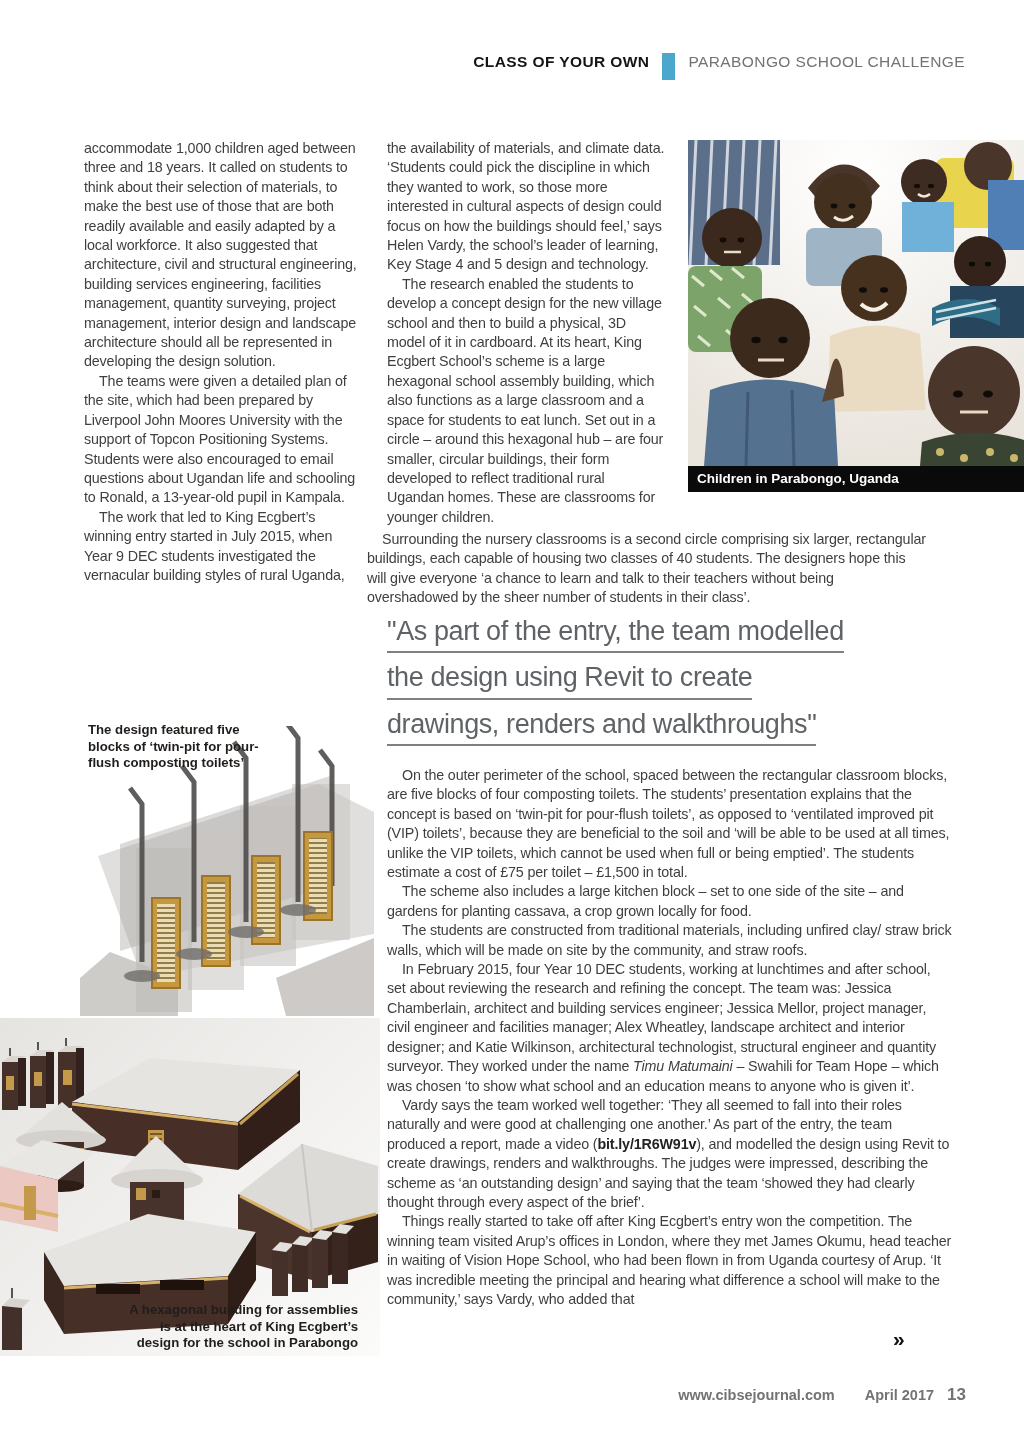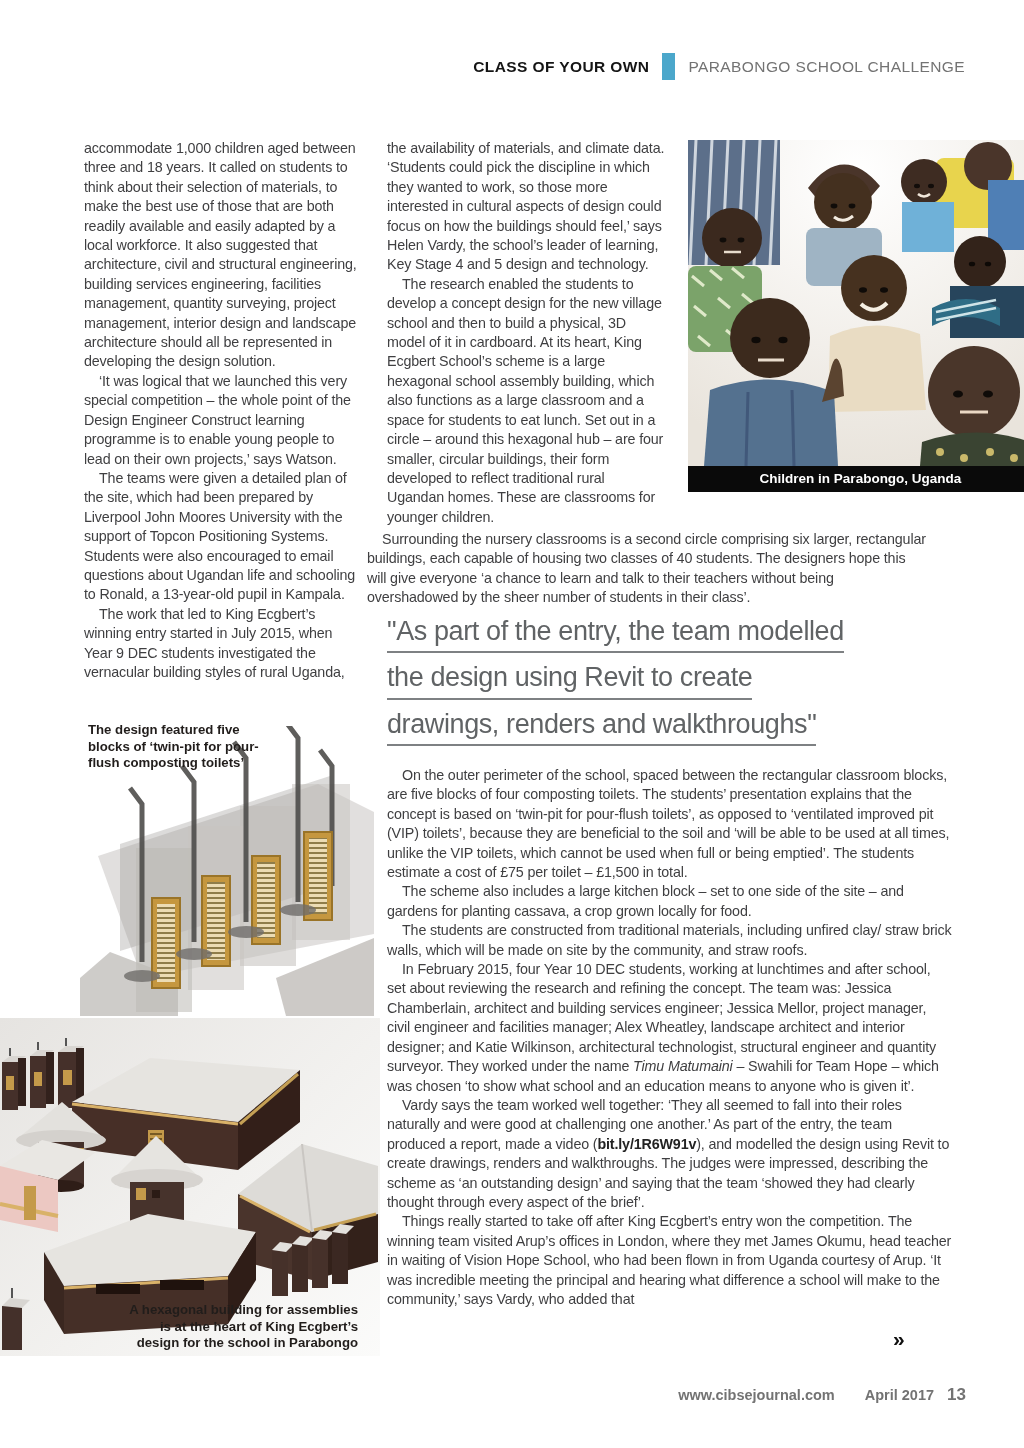--- a/index.html
+++ b/index.html
@@ -1,42 +1,42 @@
 <!DOCTYPE html>
 <html><head>
 <meta charset="utf-8">
 <style>
   html,body{margin:0;padding:0;background:#e9e9e9;}
   .page{position:relative;width:1024px;height:1448px;background:#ffffff;margin:0 auto;
         font-family:"Liberation Sans",sans-serif;color:#3f3f41;overflow:hidden;}
   .abs{position:absolute;}
 
   
-  .header{display:flex;align-items:center;gap:13px;font-size:15.5px;}
+  .header{display:flex;gap:13px;font-size:15.5px;}
   .header .kicker{font-weight:bold;color:#141414;letter-spacing:.4px;}
   .header .bar{width:13px;height:27px;background:#4BA7CB;}
   .header .title{color:#737373;letter-spacing:.4px;}
 
   
   .bodytext p{margin:0;font-size:14.3px;line-height:19.4px;letter-spacing:-.15px;
               text-indent:15px;color:#3f3f41;}
   .bodytext.cont p:first-child{text-indent:0;}
   .bodytext i{font-style:italic;}
   .bodytext b{font-weight:bold;color:#232323;}
 
   
   .quote .quote-line{display:table;font-size:27px;line-height:1.05;color:#606365;
         letter-spacing:-.4px;border-bottom:2px solid #7e8183;padding-bottom:6px;margin-bottom:10px;}
 
   
   .caption{font-weight:bold;font-size:13.2px;line-height:16.6px;color:#211d1b;}
   .caption.right{text-align:right;}
 
   
-  .photo{overflow:hidden;background:#f4f2ee;text-align:center;}
+  .photo{overflow:hidden;background:#f4f2ee;}
   .photo svg{display:block;}
   .photo-caption-bar{position:absolute;left:0;right:0;bottom:0;height:26px;background:#0a0a0a;
         color:#fff;font-weight:bold;font-size:13.5px;line-height:26px;padding-left:9px;}
 
   
   .fig svg{display:block;}
   .fig-school{background:linear-gradient(135deg,#e6e4e1 0%,#f2f1ef 55%,#fbfbfa 100%);}
 
   
   .footer{display:flex;align-items:baseline;gap:13px;font-weight:bold;color:#737373;}
@@ -52,21 +52,20 @@
 <div class="page">
 
   <div class="abs header" style="top:53px;right:59px;">
     <span class="kicker">CLASS OF YOUR OWN</span>
     <span class="bar"></span>
     <span class="title">PARABONGO SCHOOL CHALLENGE</span>
   </div>
 
   <div class="abs bodytext cont" style="left:84px;top:139px;width:276px;">
       <p>accommodate 1,000 children aged between three and 18 years. It called on students to think about their selection of materials, to make the best use of those that are both readily available and easily adapted by a local workforce. It also suggested that architecture, civil and structural engineering, building services engineering, facilities management, quantity surveying, project management, interior design and landscape architecture should all be represented in developing the design solution.</p>
-      <p>‘It was logical that we launched this very special competition – the whole point of the Design Engineer Construct learning programme is to enable young people to lead on their own projects,’ says Watson.</p>
       <p>The teams were given a detailed plan of the site, which had been prepared by Liverpool John Moores University with the support of Topcon Positioning Systems. Students were also encouraged to email questions about Ugandan life and schooling to Ronald, a 13-year-old pupil in Kampala.</p>
       <p>The work that led to King Ecgbert’s winning entry started in July 2015, when Year 9 DEC students investigated the vernacular building styles of rural Uganda,</p>
     </div>
 
   <div class="abs bodytext cont" style="left:387px;top:139px;width:278px;">
       <p>the availability of materials, and climate data. ‘Students could pick the discipline in which they wanted to work, so those more interested in cultural aspects of design could focus on how the buildings should feel,’ says Helen Vardy, the school’s leader of learning, Key Stage 4 and 5 design and technology.</p>
       <p>The research enabled the students to develop a concept design for the new village school and then to build a physical, 3D model of it in cardboard. At its heart, King Ecgbert School’s scheme is a large hexagonal school assembly building, which also functions as a large classroom and a space for students to eat lunch. Set out in a circle – around this hexagonal hub – are four smaller, circular buildings, their form developed to reflect traditional rural Ugandan homes. These are classrooms for younger children.</p>
     </div>
 
   <div class="abs photo" style="left:688px;top:140px;width:336px;height:352px;" title="A crowd of smiling children, one giving a thumbs up">

